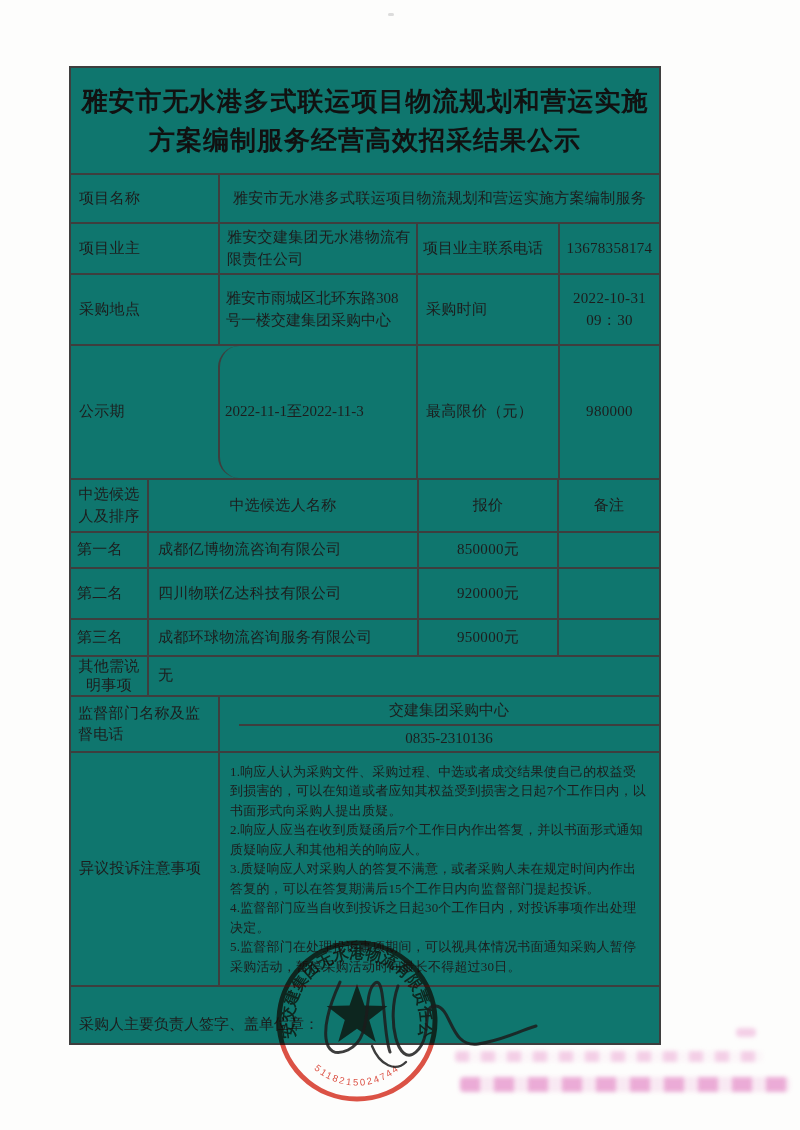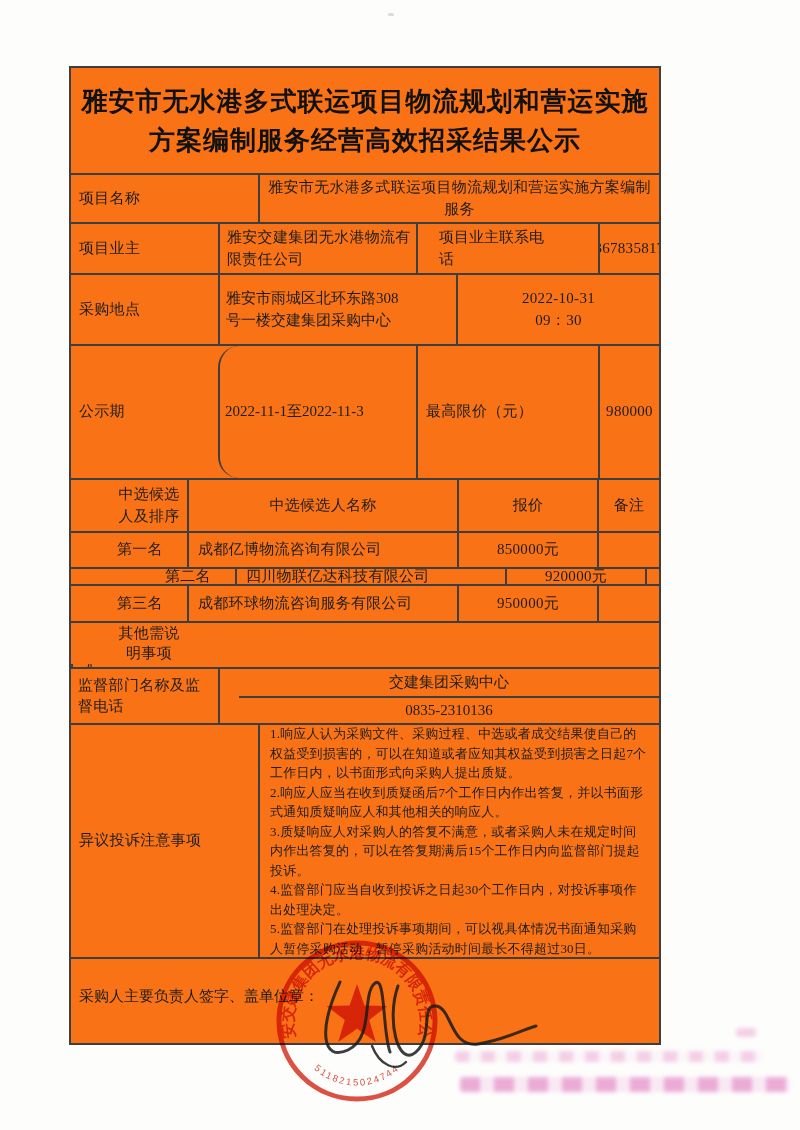--- a/index.html
+++ b/index.html
@@ -6,52 +6,52 @@
   body{
     width:800px;height:1130px;position:relative;overflow:hidden;
     background:#fdfdfc;
     font-family:"Liberation Serif","DejaVu Serif",serif;
     color:#1d1d1d;
   }
   .page{position:absolute;inset:0;}
   .doc-table{
     position:absolute;left:69px;top:66px;width:592px;height:979px;
     border:2px solid #3e3e3e;box-sizing:border-box;
-    background:#f97316;
+    background:#0f766e;
     display:flex;flex-direction:column;
   }
   .row{display:flex;box-sizing:border-box;border-top:2px solid #3e3e3e;flex:0 0 auto;}
   .row:first-child{border-top:none;}
   .c{box-sizing:border-box;border-left:2px solid #3e3e3e;display:flex;align-items:center;
      font-size:15px;line-height:1.45;letter-spacing:.3px;padding:2px 4px;overflow:hidden;}
   .c:first-child{border-left:none;}
   .lab{padding-left:8px;}
   .ctr{justify-content:center;text-align:center;}
   .preline{white-space:pre-line;}
   
   .r-title{height:105px;}
   .r-name{height:49px;}
   .r-owner{height:51px;}
   .r-loc{height:71px;}
   .r-pub{height:134px;}
   .r-chead{height:53px;}
   .r-c1{height:36px;}
-  .r-c2{height:17px;padding-left:48px;}
+  .r-c2{height:51px;}
   .r-c3{height:37px;}
-  .r-other{height:46px;flex-direction:column;}
+  .r-other{height:40px;}
   .r-sup{height:56px;}
   .r-complaint{height:234px;}
   .r-sign{height:76px;}
   
   .wA1{width:147px;flex:0 0 auto;}
   .wA2{width:198px;flex:0 0 auto;}
   .wA3{width:142px;flex:0 0 auto;}
-  .wA4{flex:1 1 auto;margin-left:40px;}
+  .wA4{flex:1 1 auto;}
   
-  .wB1{width:76px;flex:0 0 auto;margin-left:40px;}
+  .wB1{width:76px;flex:0 0 auto;}
   .wB2{width:270px;flex:0 0 auto;}
   .wB3{width:140px;flex:0 0 auto;}
   .wB4{flex:1 1 auto;}
   .title-cell{
     width:100%;display:flex;align-items:center;justify-content:center;
     font-family:"Liberation Sans","DejaVu Sans",sans-serif;
     font-weight:bold;font-size:26px;line-height:1.5;letter-spacing:1px;
     text-align:center;color:#111;padding:0 6px;box-sizing:border-box;
   }
   .loc-cell{padding-left:6px;padding-right:8px;letter-spacing:0;}
@@ -88,27 +88,28 @@
     </div>
 
     <div class="row r-name">
       <div class="c wA1 lab">项目名称</div>
       <div class="c wA4 ctr">雅安市无水港多式联运项目物流规划和营运实施方案编制服务</div>
     </div>
 
     <div class="row r-owner">
       <div class="c wA1 lab">项目业主</div>
       <div class="c wA2 owner-cell">雅安交建集团无水港物流有限责任公司</div>
-      <div class="c wA3 lab" style="padding-left:21px;letter-spacing:0;">项目业主联系电话</div>
+      <div class="c wA3 lab" style="padding-left:5px;letter-spacing:0;">项目业主联系电话</div>
       <div class="c wA4 ctr">13678358174</div>
     </div>
 
     <div class="row r-loc">
       <div class="c wA1 lab">采购地点</div>
       <div class="c wA2 loc-cell">雅安市雨城区北环东路308号一楼交建集团采购中心</div>
+      <div class="c wA3 lab">采购时间</div>
       <div class="c wA4 ctr preline">2022-10-31
 09：30</div>
     </div>
 
     <div class="row r-pub">
       <div class="c wA1 lab">公示期</div>
       <div class="c wA2" style="padding-left:5px;letter-spacing:0;border-radius:21px;">2022-11-1至2022-11-3</div>
       <div class="c wA3 lab">最高限价（元）</div>
       <div class="c wA4 ctr">980000</div>
     </div>

